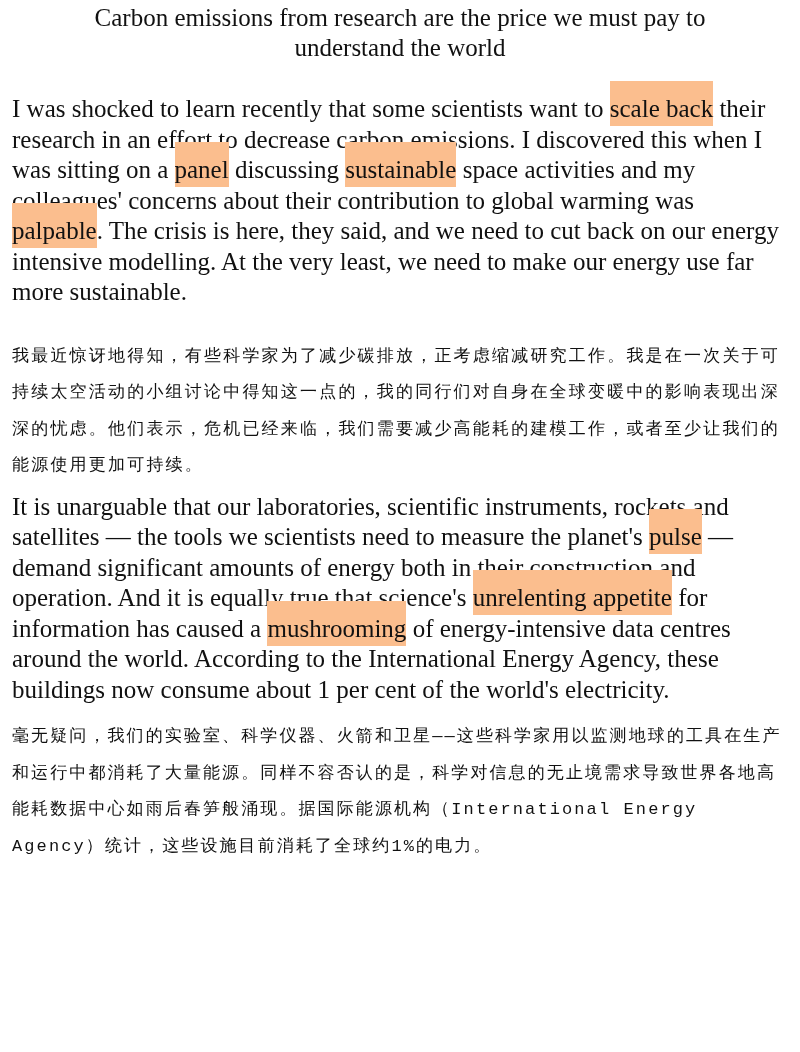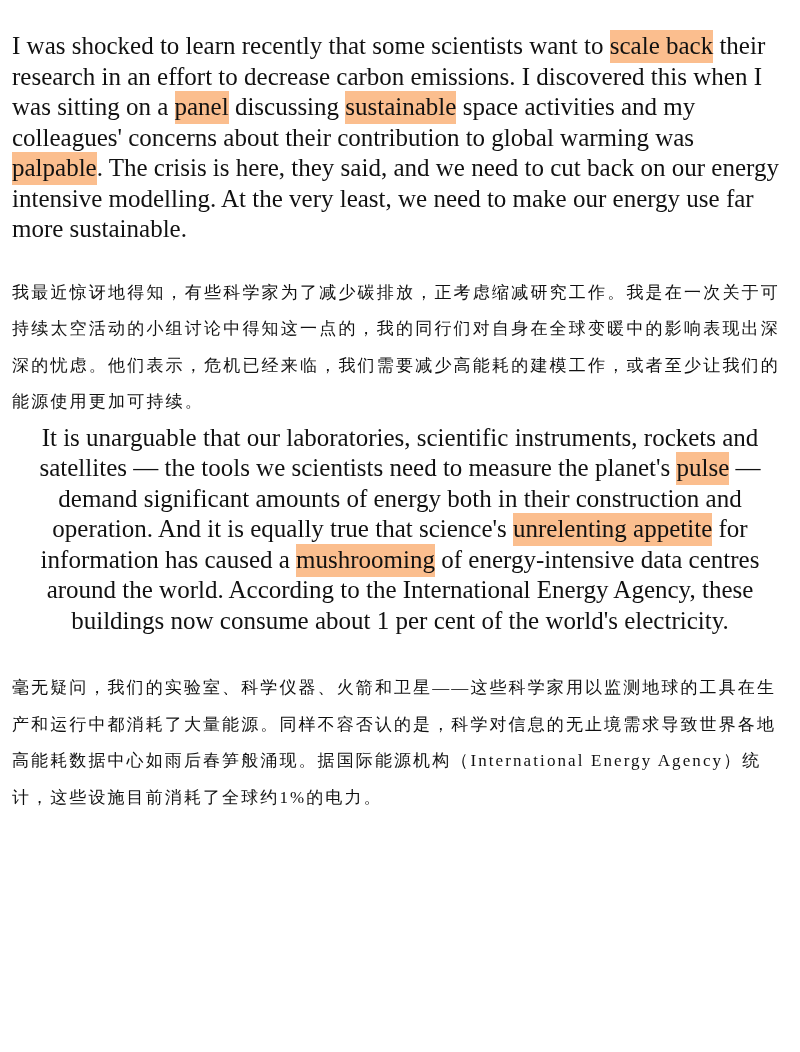--- a/index.html
+++ b/index.html
@@ -40,36 +40,37 @@
     .para-en.first {
       margin-top: 31px;
     }
     .para-zh {
       font-size: 17px;
       line-height: 36.5px;
       margin: 30px 0 0 0;
       letter-spacing: 2.2px;
     }
     .para-zh.mixed {
-      margin-top: 34px;
+      margin-top: 14px;
       letter-spacing: 2.1px;
+      font-family: Liberation Mono, monospace;
     }
     .para-en.second {
-      margin-top: 2px;
-      text-align: center;
+      margin-top: 8px;
     }
     .hl {
       background: #fbbe8e;
-      padding: 2px 0 4px 0;
+      padding: 14px 0 4px 0;
     }
   </style>
 </head>
 <body>
 
 <div class="page">
+  <div class="title">Carbon emissions from research are the price we must pay to understand the world</div>
 
   <p class="para-en first">
     <span>I was shocked to learn recently that some scientists want to </span><span class="hl" style="background: rgb(251, 190, 142);">scale back</span><span> their research in an effort to decrease carbon emissions. I discovered this when I was sitting on a </span><span class="hl" style="background: rgb(251, 190, 142);">panel</span><span> discussing </span><span class="hl" style="background: rgb(251, 190, 142);">sustainable</span><span> space activities and my colleagues' concerns about their contribution to global warming was </span><span class="hl" style="background: rgb(251, 190, 142);">palpable</span><span>. The crisis is here, they said, and we need to cut back on our energy intensive modelling. At the very least, we need to make our energy use far more sustainable.</span>
   </p>
 
   <p class="para-zh">我最近惊讶地得知，有些科学家为了减少碳排放，正考虑缩减研究工作。我是在一次关于可持续太空活动的小组讨论中得知这一点的，我的同行们对自身在全球变暖中的影响表现出深深的忧虑。他们表示，危机已经来临，我们需要减少高能耗的建模工作，或者至少让我们的能源使用更加可持续。</p>
 
   <p class="para-en second">
     <span>It is unarguable that our laboratories, scientific instruments, rockets and satellites — the tools we scientists need to measure the planet's </span><span class="hl" style="background: rgb(251, 190, 142);">pulse</span><span> — demand significant amounts of energy both in their construction and operation. And it is equally true that science's </span><span class="hl" style="background: rgb(251, 190, 142);">unrelenting appetite</span><span> for information has caused a </span><span class="hl" style="background: rgb(251, 190, 142);">mushrooming</span><span> of energy-intensive data centres around the world. According to the International Energy Agency, these buildings now consume about 1 per cent of the world's electricity.</span>
   </p>

